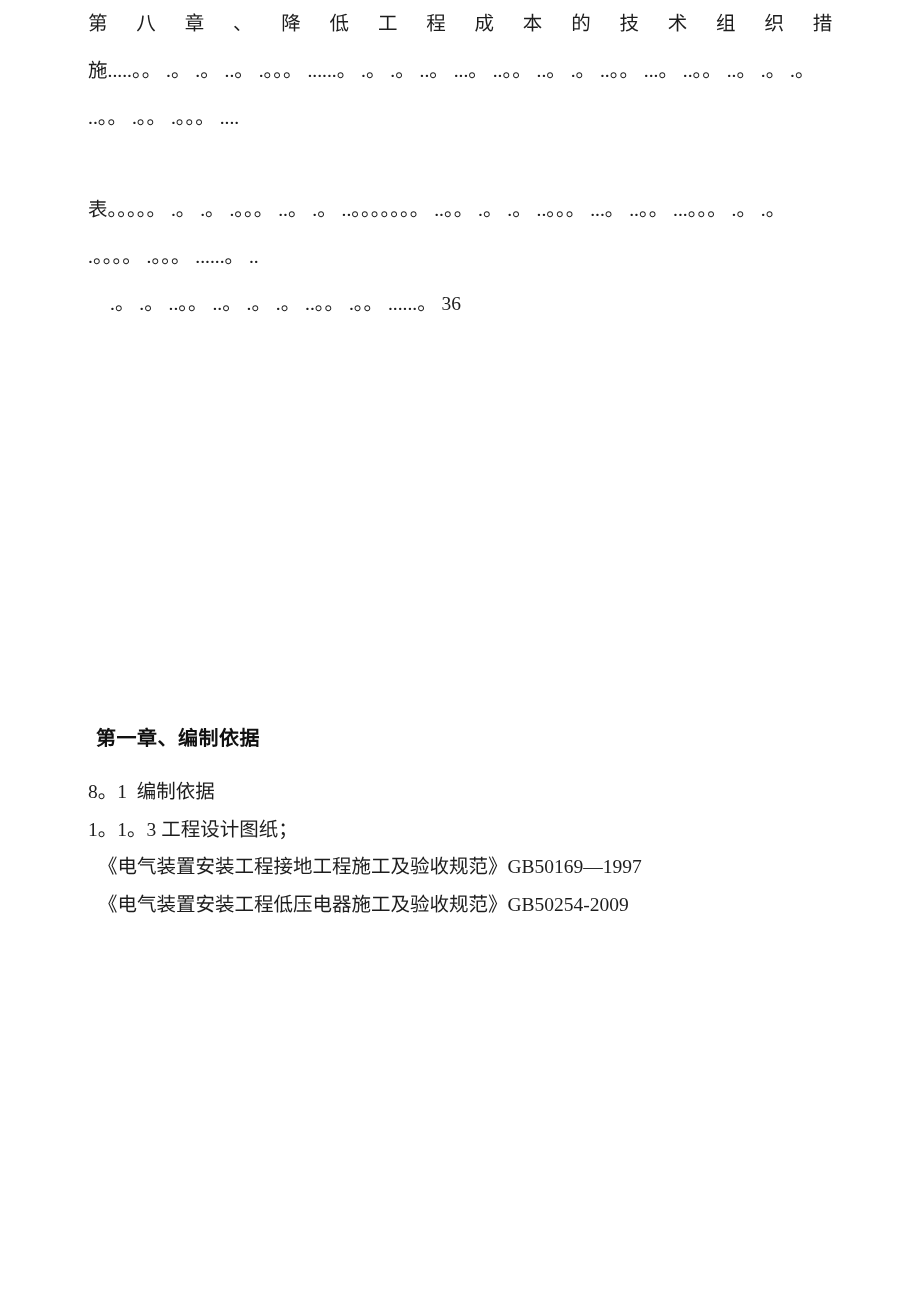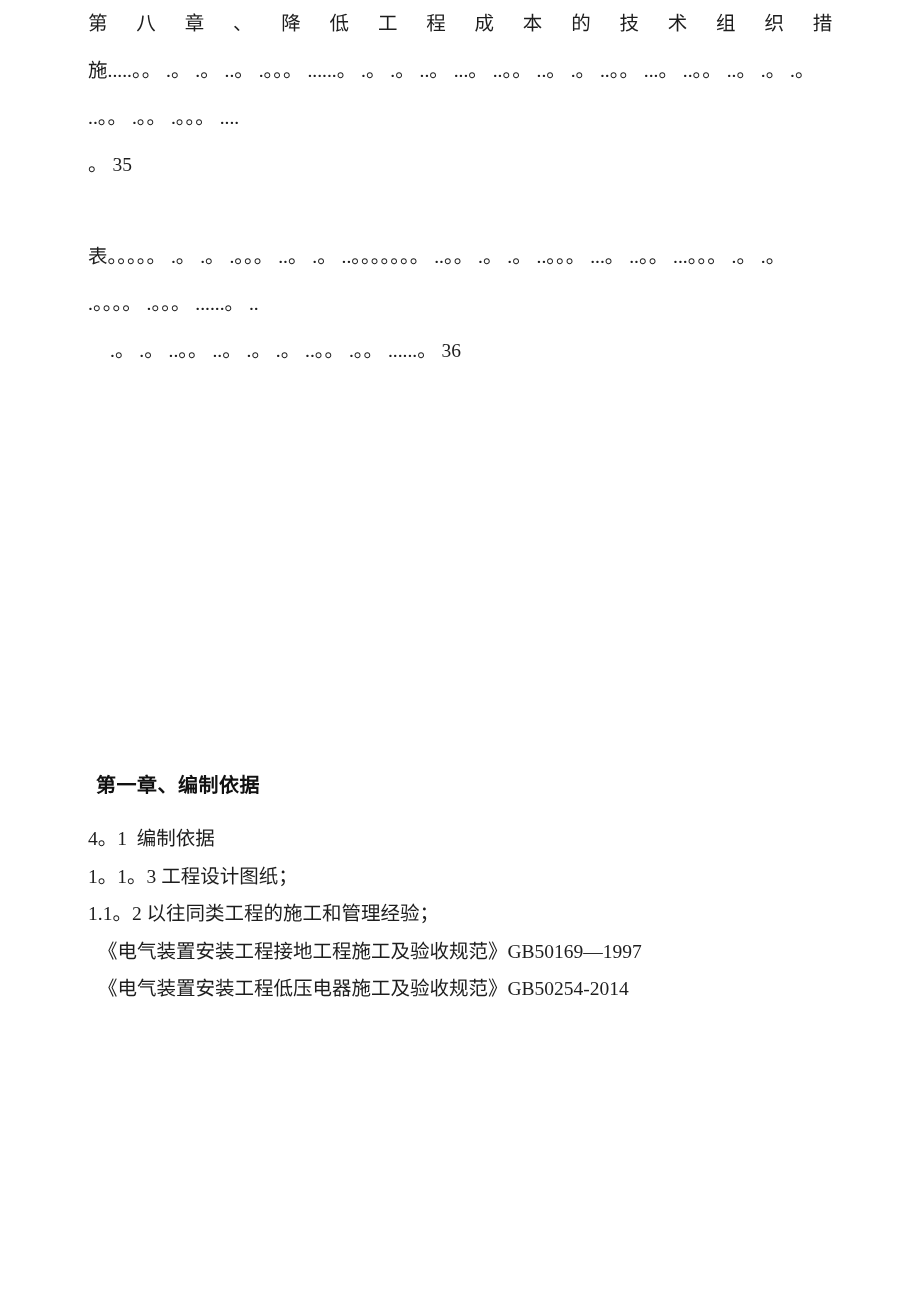--- a/index.html
+++ b/index.html
@@ -122,38 +122,36 @@
           <span>成</span>
           <span>本</span>
           <span>的</span>
           <span>技</span>
           <span>术</span>
           <span>组</span>
           <span>织</span>
           <span>措</span>
         </div>
         <div class="toc-leader">施.....。。 .。 .。 ..。 .。。。 ......。 .。 .。 ..。 ...。 ..。。 ..。 .。 ..。。 ...。 ..。。 ..。 .。 .。 ..。。 .。。 .。。。 ....</div>
-        <div class="toc-tail">。 35</div>
       </div>
 
       <div style="height:45px"></div>
 
       <div class="toc-entry">
         <div class="toc-leader">表。。。。。 .。 .。 .。。。 ..。 .。 ..。。。。。。。 ..。。 .。 .。 ..。。。 ...。 ..。。 ...。。。 .。 .。 .。。。。 .。。。 ......。 ..</div>
         <div class="toc-tail indent-tail">.。 .。 ..。。 ..。 .。 .。 ..。。 .。。 ......。 36</div>
       </div>
     </div>
 
     <div class="gap-block"></div>
 
     <h1 class="chapter-heading">第一章、编制依据</h1>
 
     <div>
-      <p class="body-line first-body">4。1  编制依据</p>
+      <p class="body-line first-body">8。1  编制依据</p>
       <p class="body-line">1。1。3 工程设计图纸；</p>
-      <p class="body-line">1.1。2 以往同类工程的施工和管理经验；</p>
 
       <p class="body-line std">《电气装置安装工程接地工程施工及验收规范》GB50169—1997</p>
-      <p class="body-line std">《电气装置安装工程低压电器施工及验收规范》GB50254-2014</p>
+      <p class="body-line std">《电气装置安装工程低压电器施工及验收规范》GB50254-2009</p>
     </div>
 
   </div>
 </div>
 
 </body></html>

